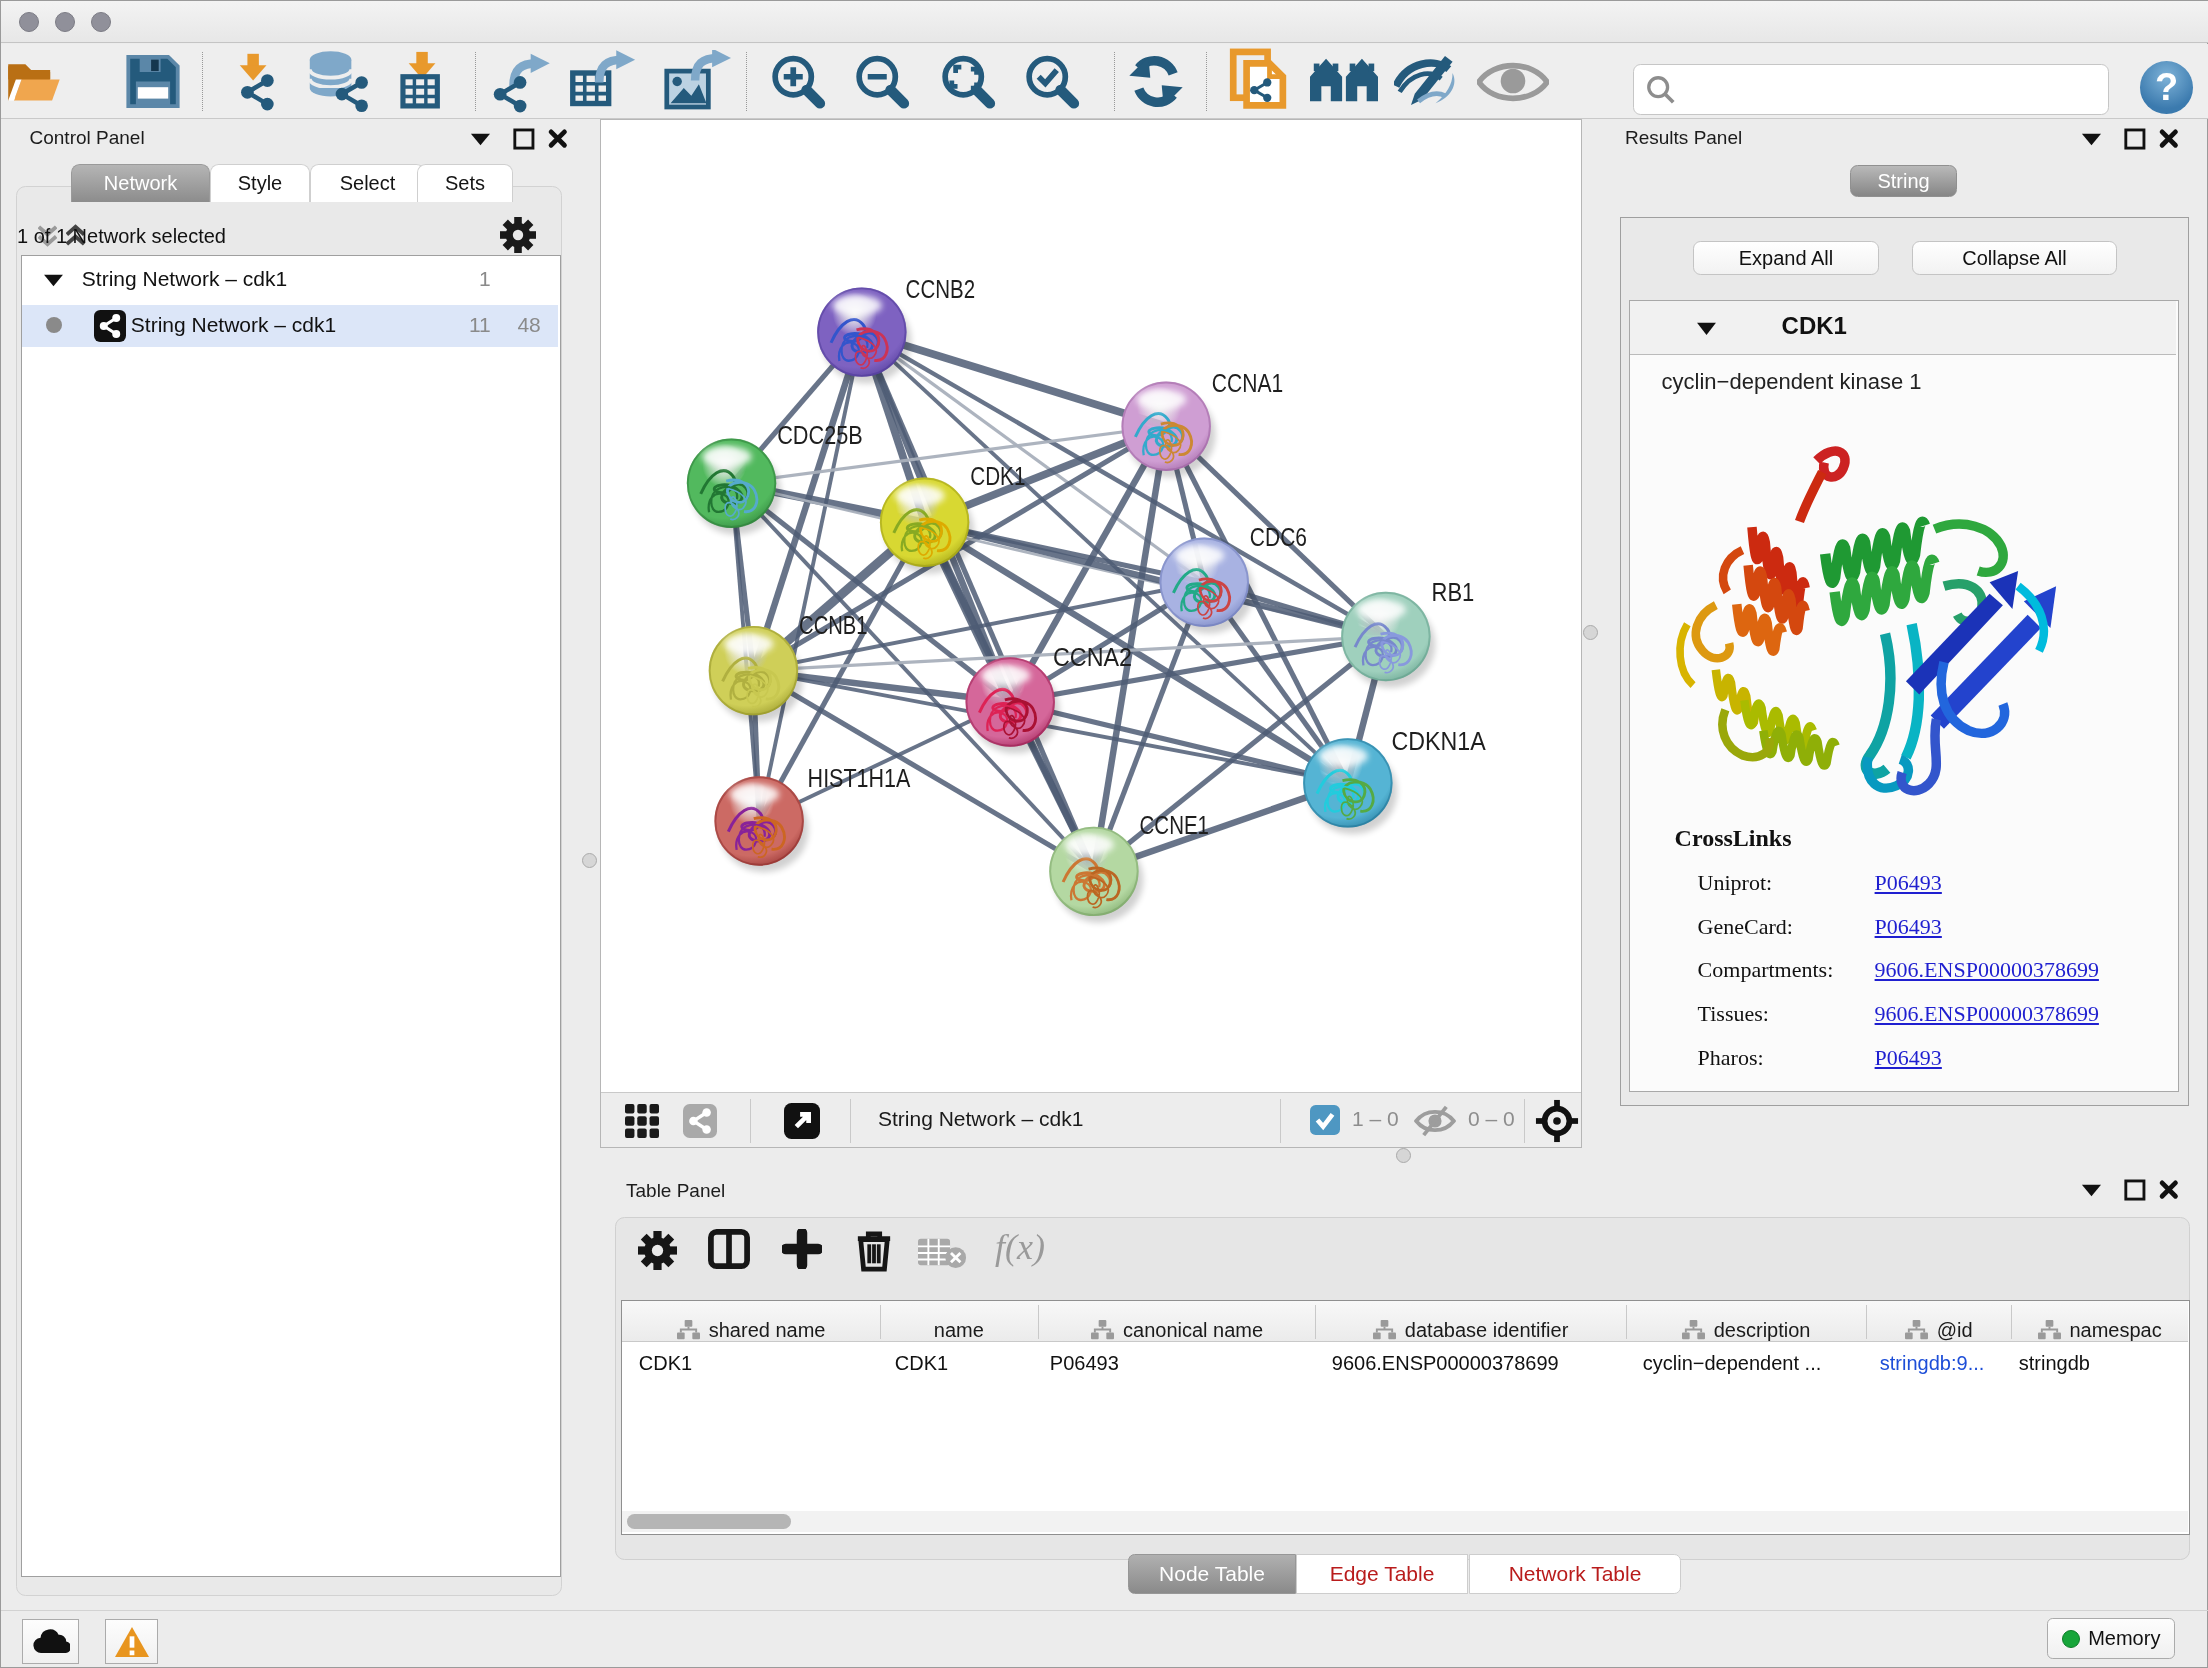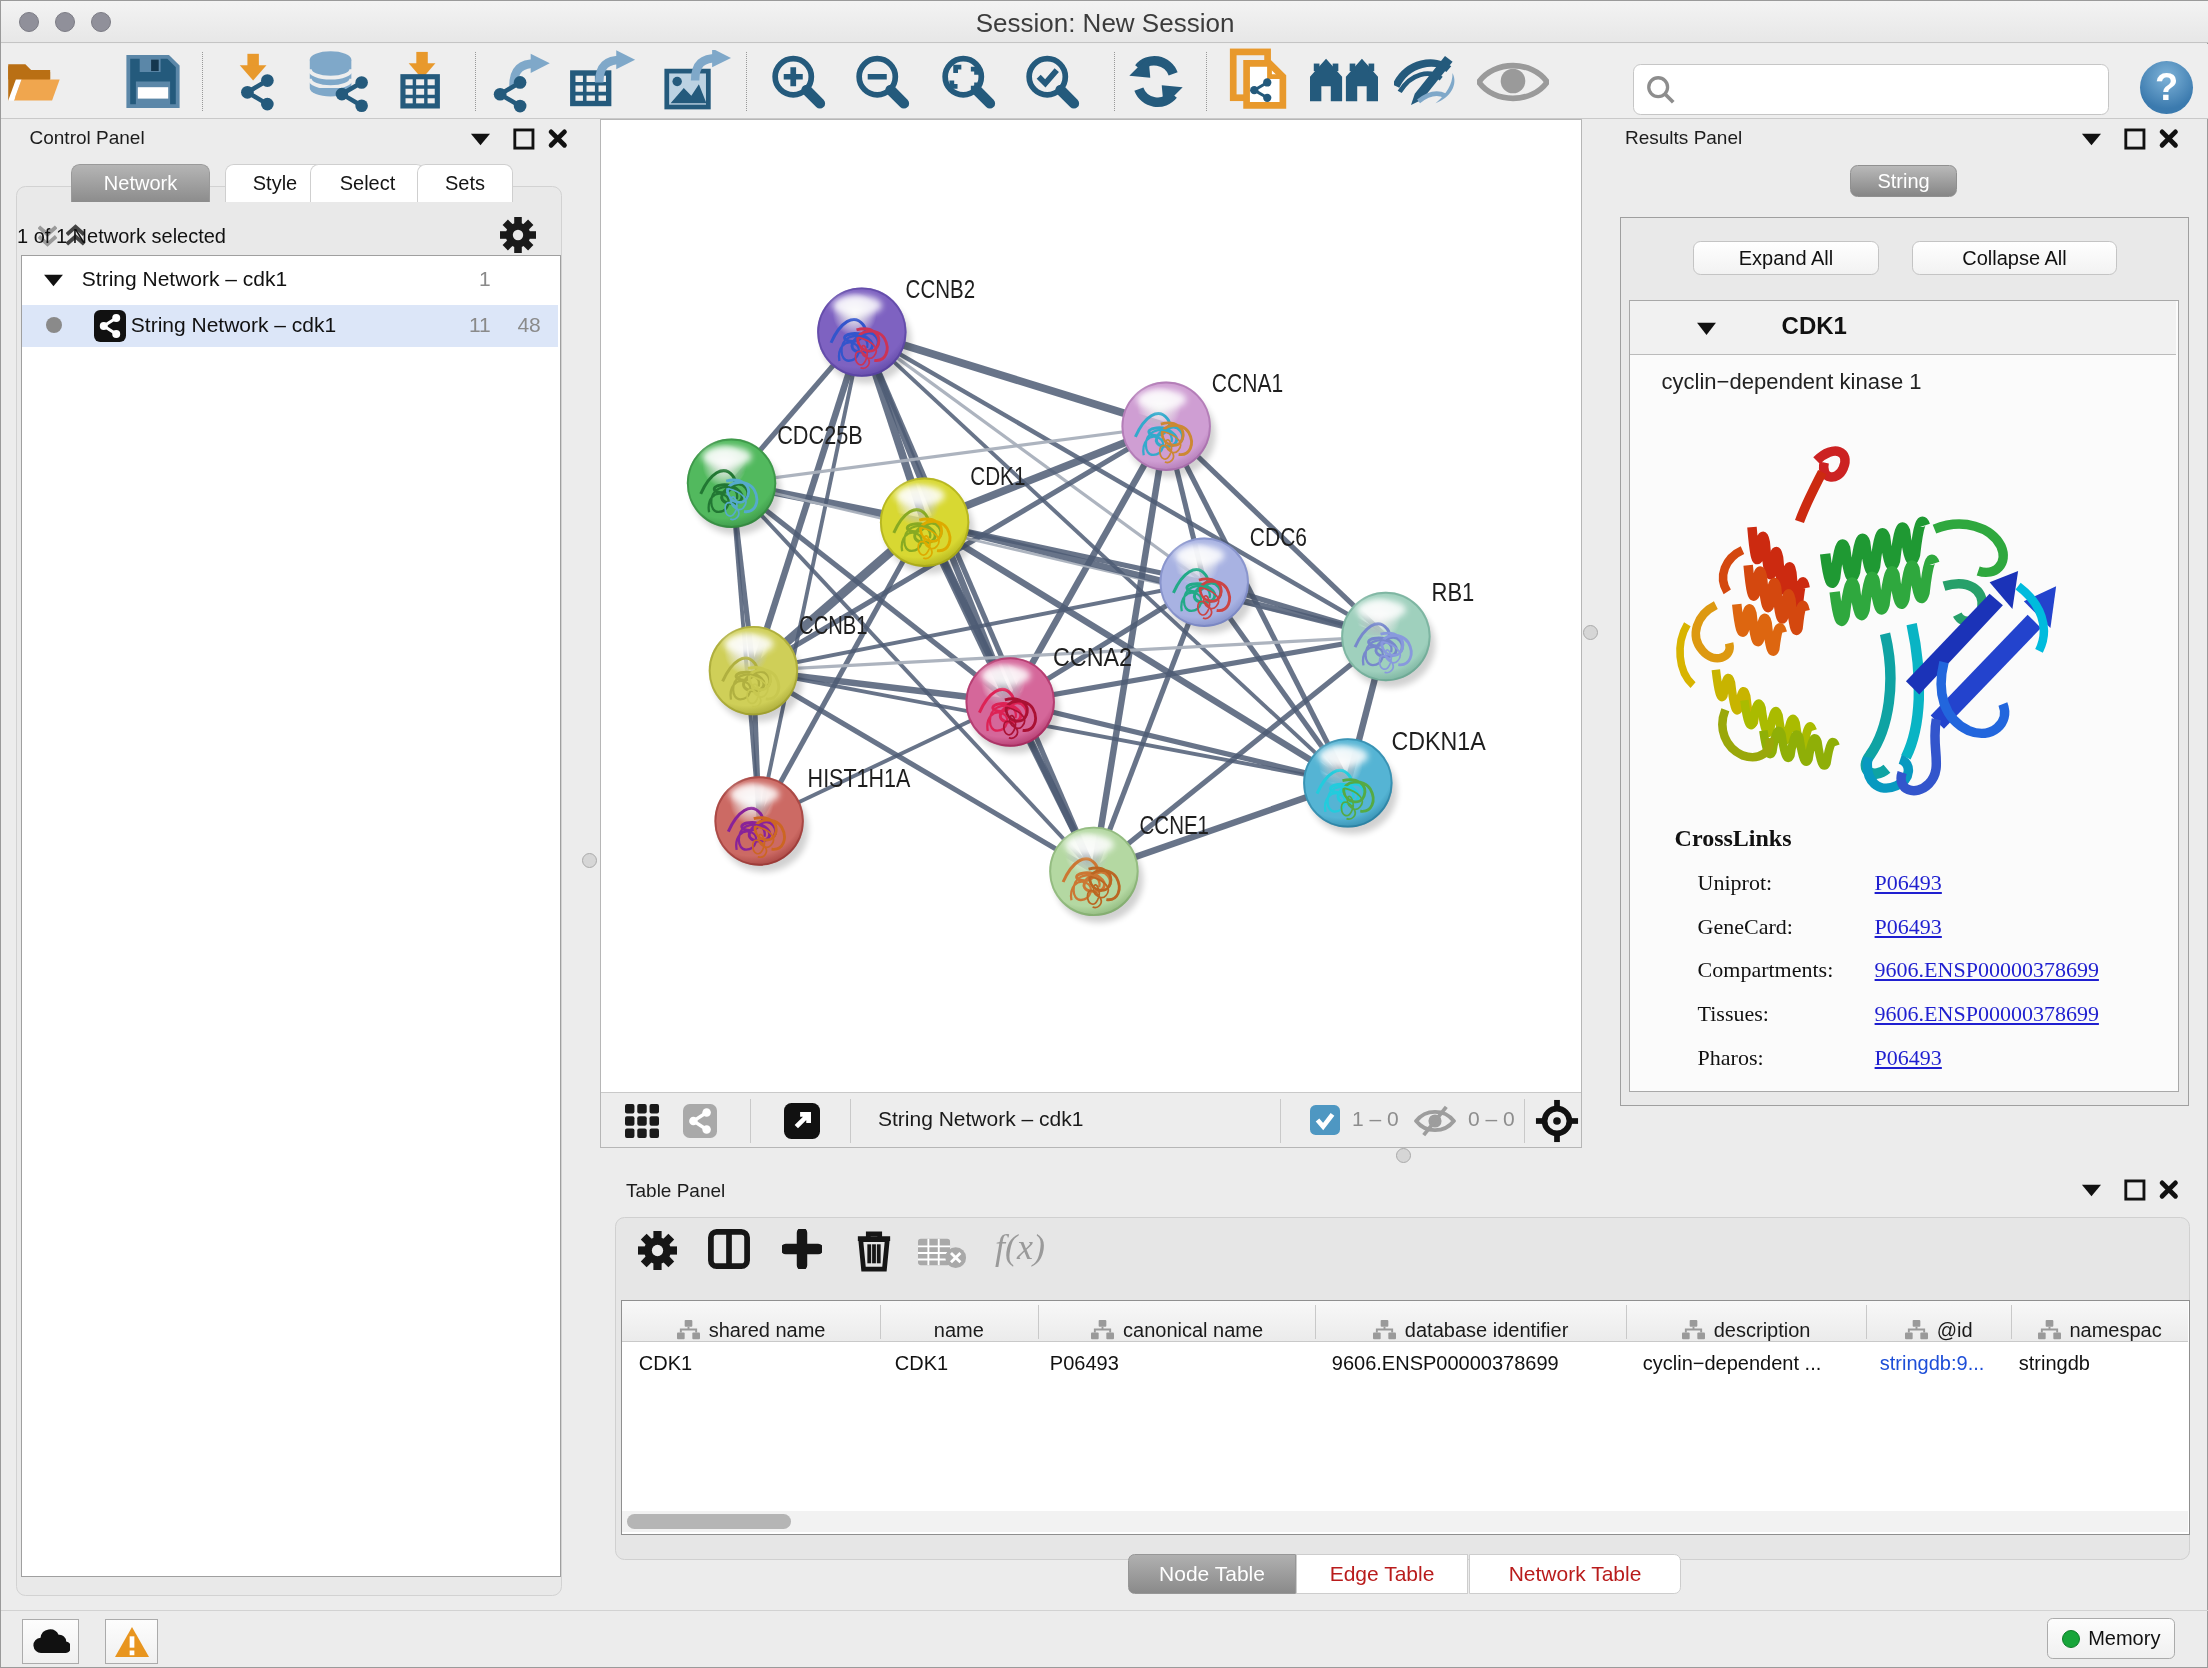--- a/index.html
+++ b/index.html
@@ -56,21 +56,20 @@
 #statusline{position:absolute;left:0;top:1609px;width:2208px;height:1px;background:#d2d2d2}
 .sbtn{position:absolute;top:1618px;height:45px;background:linear-gradient(#fdfdfd,#f0f0f0);
  border:1.9px solid #ababab;display:flex;align-items:center;justify-content:center}
 </style></head>
 <body>
 <div id="win">
 <div id="titlebar">
  <div class="tl" style="left:18px"></div>
       <div class="tl" style="left:54px"></div>
       <div class="tl" style="left:90px"></div>
- <div id="title">Session: New Session</div>
 </div>
 <div id="toolbar">
       <div class="tsep" style="left:201px"></div>
       <div class="tsep" style="left:474px"></div>
       <div class="tsep" style="left:745px"></div>
       <div class="tsep" style="left:1113px"></div>
       <div class="tsep" style="left:1205px"></div>
       <div class="ticon" style="left:32px">
         <svg width="61" height="61" viewBox="0 0 64 64" style="">
           <path d="M6 14 h18 l6 6 h20 v10 h-44 Z" fill="#b96f14"></path>
@@ -261,21 +260,21 @@
       <div style="position:absolute;left:2139px;top:61px;top:17px;width:53px;height:53px;border-radius:50%;background:radial-gradient(circle at 50% 30%,#7fb3d8,#3b7aae 70%);display:flex;align-items:center;justify-content:center;color:#fff;font-size:38px;font-weight:bold">?</div>
     </div>
 <div id="cpanel">
       <div class="ptitle abs" style="left:28.5px;top:126px">Control Panel</div>
       <svg class="abs" style="left:468px;top:126px" width="105" height="25" viewBox="0 0 110 26">
         <path d="M2 7 22 7 12 19 Z" fill="#111"></path>
         <rect x="48" y="3" width="19" height="19" fill="none" stroke="#111" stroke-width="3"></rect>
         <path d="M86 5 100 19 M100 5 86 19" stroke="#111" stroke-width="5" stroke-linecap="round"></path>
       </svg>
       <div class="tab tabsel" style="left:70px;width:139px">Network</div>
-      <div class="tab" style="left:224px;width:100px">Style</div>
+      <div class="tab" style="left:209px;width:100px">Style</div>
       <div class="tab" style="left:309px;width:115px">Select</div>
       <div class="tab" style="left:416px;width:96px">Sets</div>
       <div id="cp-inner">
         <svg class="abs" style="left:21px;top:36px" width="19" height="25" viewBox="0 0 18 26">
           <path d="M0 4 L9 12 18 4 M0 14 L9 22 18 14" fill="none" stroke="#9a9a9a" stroke-width="4"></path>
         </svg>
         <svg class="abs" style="left:49px;top:36px" width="19" height="25" viewBox="0 0 18 26">
           <path d="M0 12 L9 4 18 12 M0 22 L9 14 18 22" fill="none" stroke="#444" stroke-width="4"></path>
         </svg>
         <div class="abs" style="left:0;top:38px;width:546px;font-size:20px;color:#111">1 of 1 Network selected</div>

